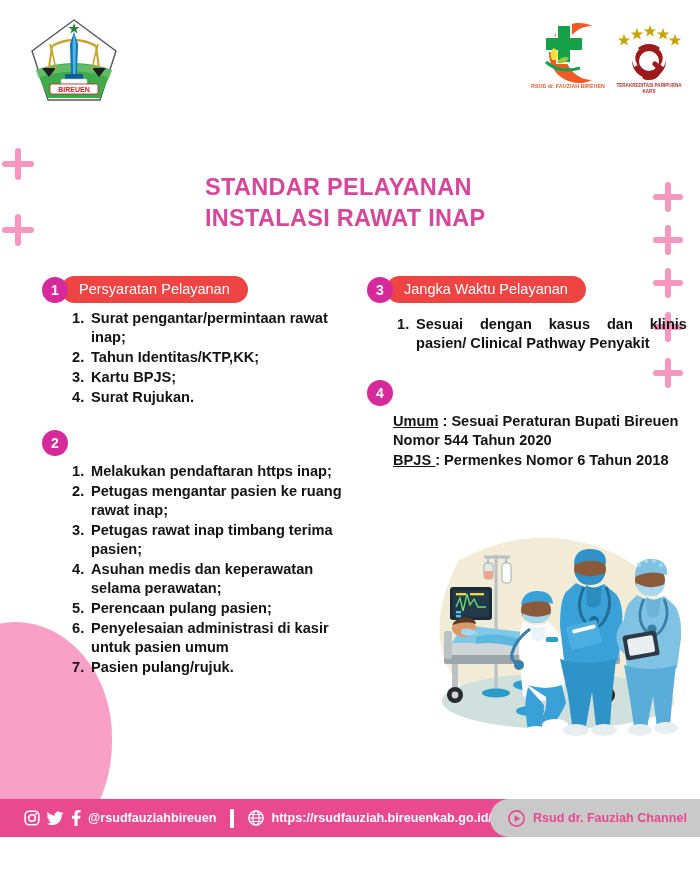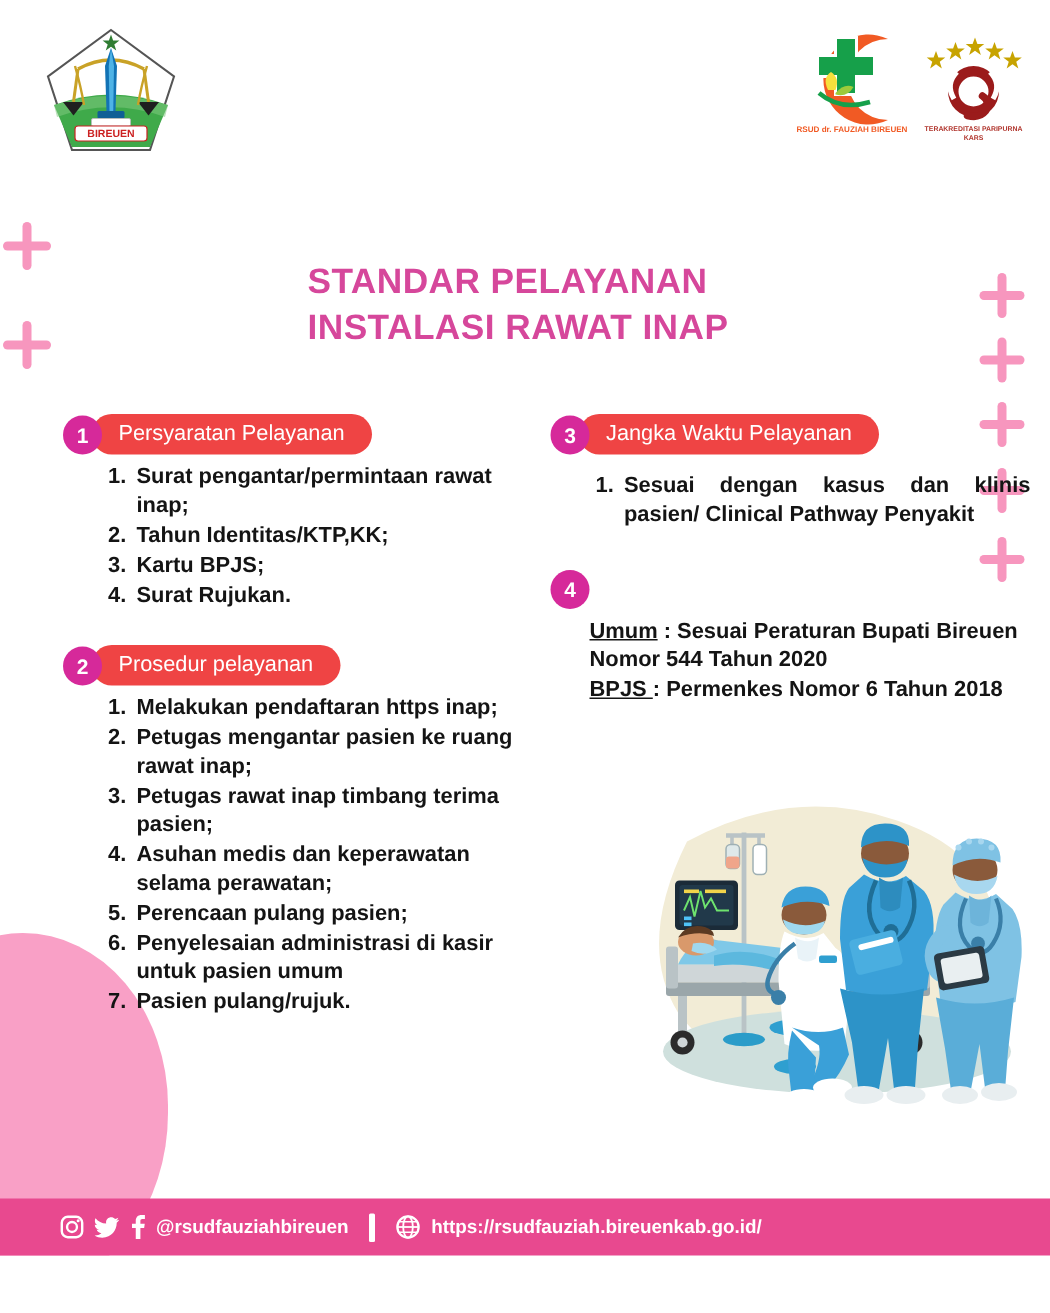--- a/index.html
+++ b/index.html
@@ -174,21 +174,21 @@
     left: 0; bottom: 38px;
     width: 700px; height: 38px;
     background: #e8498f;
     z-index: 4;
     display: flex;
     align-items: center;
   }
   .footer-inner {
     display: flex;
     align-items: center;
-    padding-left: 40px;
+    padding-left: 24px;
     gap: 7px;
     color: #ffffff;
     font-size: 12.6px;
     font-weight: bold;
     white-space: nowrap;
   }
   .f-icon { display: inline-flex; align-items: center; }
   .f-sep {
     display: inline-block;
     width: 4px; height: 19px;
@@ -313,21 +313,20 @@
           <li>Surat Rujukan.</li>
         </ol>
       </div>
     </div>
 
     <div class="gap-sec"></div>
 
     <div>
       <div class="sec-head">
         <div class="sec-num">2</div>
-        <div class="sec-pill">Prosedur pelayanan</div>
       </div>
       <div class="sec-body">
         <ol class="items">
           <li>Melakukan pendaftaran https inap;</li>
           <li>Petugas mengantar pasien ke ruang rawat inap;</li>
           <li>Petugas rawat inap timbang terima pasien;</li>
           <li>Asuhan medis dan keperawatan selama perawatan;</li>
           <li>Perencaan pulang pasien;</li>
           <li>Penyelesaian administrasi di kasir untuk pasien umum</li>
           <li>Pasien pulang/rujuk.</li>
@@ -490,14 +489,23 @@
             <ellipse cx="8" cy="8" rx="3.2" ry="7.1" fill="none" stroke="#ffffff" stroke-width="1.2"></ellipse>
             <line x1="1" y1="8" x2="15" y2="8" stroke="#ffffff" stroke-width="1.2"></line>
             <line x1="2" y1="4.5" x2="14" y2="4.5" stroke="#ffffff" stroke-width="1"></line>
             <line x1="2" y1="11.5" x2="14" y2="11.5" stroke="#ffffff" stroke-width="1"></line>
           </svg>
       </span>
       <span>https://rsudfauziah.bireuenkab.go.id/</span>
     </div>
   </div>
 
+  <div class="yt-badge">
+    <span class="f-icon">
+      <svg width="17" height="17" viewBox="0 0 17 17">
+          <circle cx="8.5" cy="8.5" r="7.6" fill="none" stroke="#e8498f" stroke-width="1.6"></circle>
+          <polygon points="6.6,5.3 12.2,8.5 6.6,11.7" fill="#e8498f"></polygon>
+        </svg>
+    </span>
+    <span>Rsud dr. Fauziah Channel</span>
+  </div>
 
 </div>
 
 </body></html>

